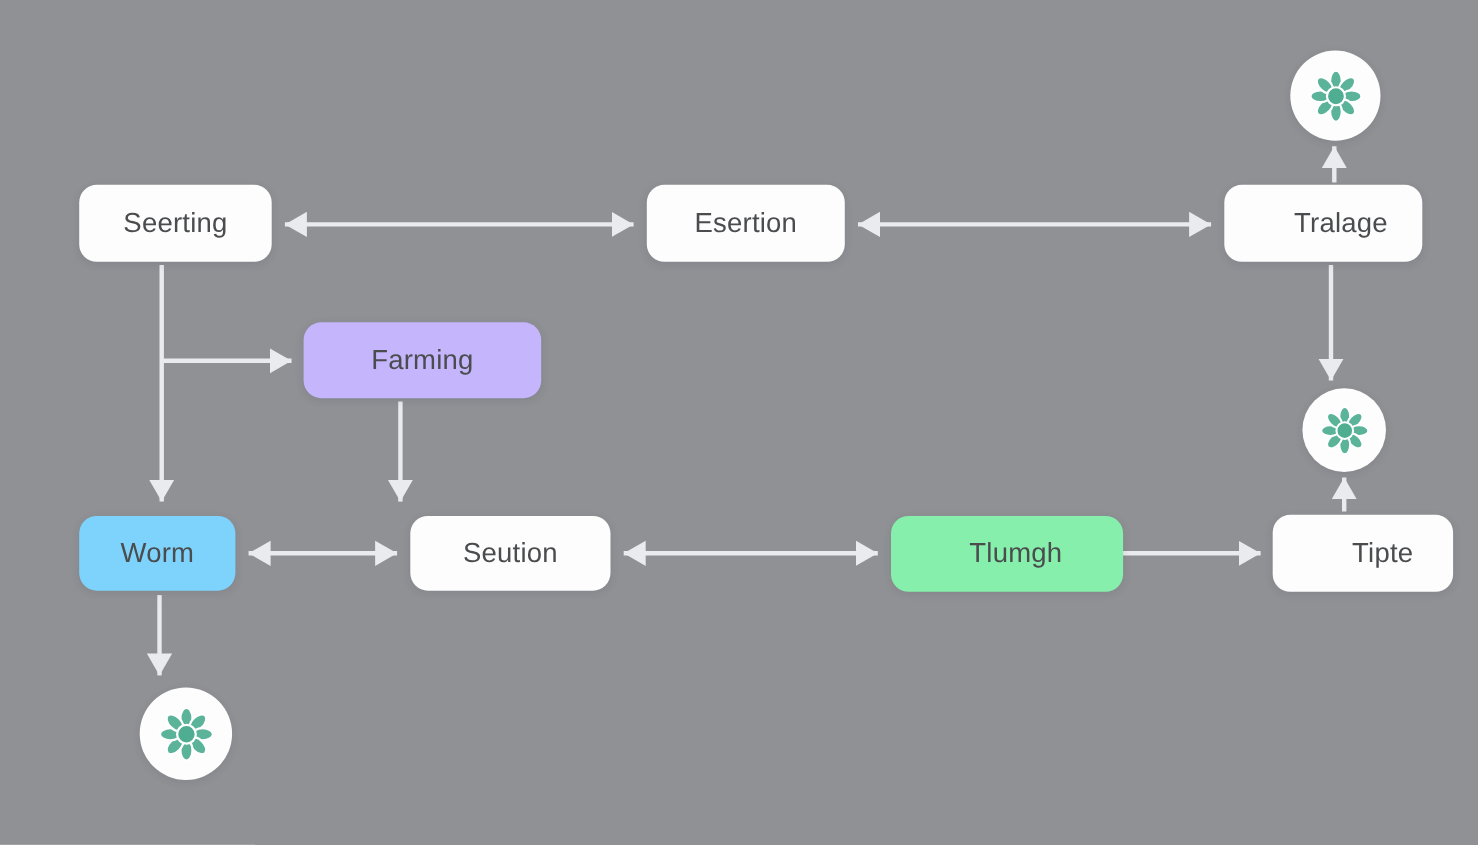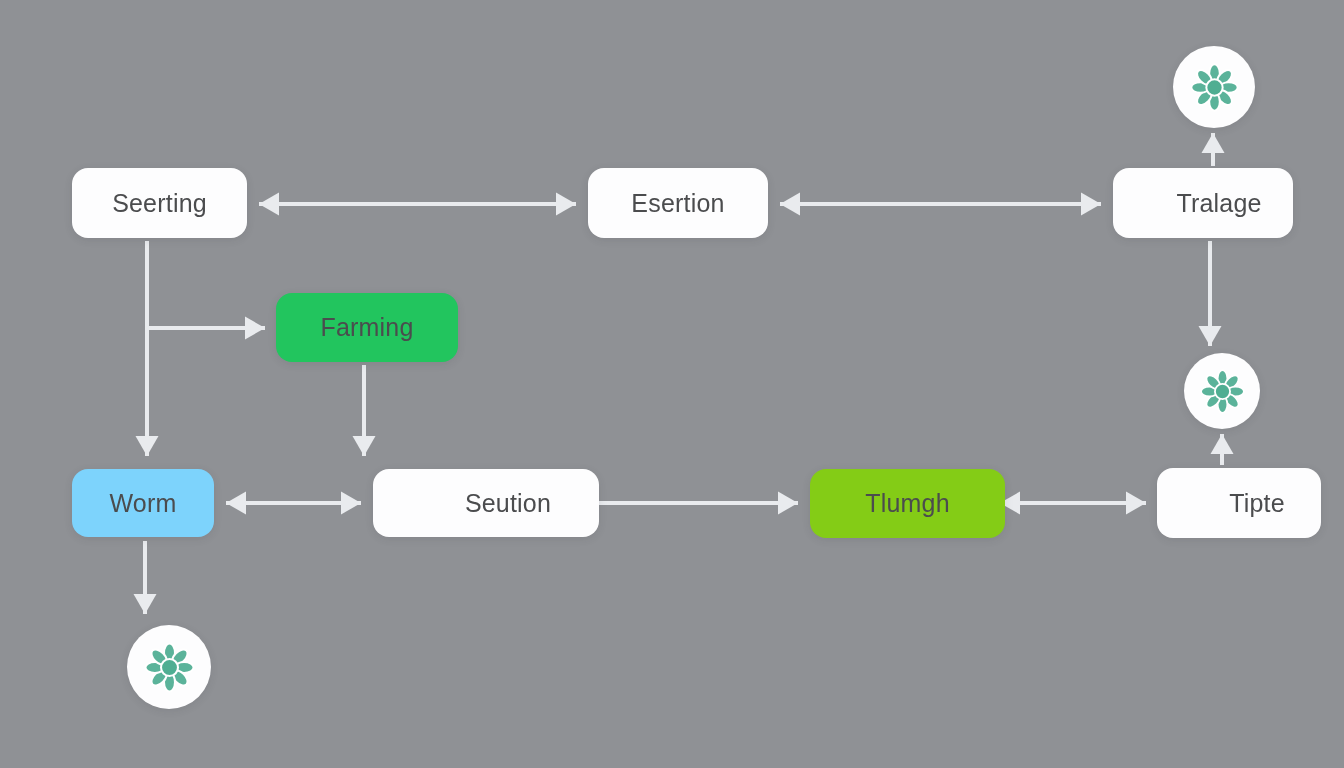--- a/index.html
+++ b/index.html
@@ -76,30 +76,30 @@
 
   <div class="node" style="background: rgb(253, 253, 254); left: 588px; top: 168px; width: 180px; height: 70px;">
     <span class="label" style="color: rgb(75, 76, 78);">Esertion</span>
   </div>
   <div class="node" style="background: rgb(253, 253, 254); left: 72px; top: 168px; width: 175px; height: 70px;">
     <span class="label" style="color: rgb(75, 76, 78);">Seerting</span>
   </div>
   <div class="node" style="background: rgb(253, 253, 254); left: 1113px; top: 168px; width: 180px; height: 70px;">
     <span class="label" style="color: rgb(75, 76, 78); margin-left: 32px;">Tralage</span>
   </div>
-  <div class="node" style="background: #22c55e; left: 276px; top: 293px; width: 182px; height: 69px;">
+  <div class="node" style="background: #c4b5fd; left: 276px; top: 293px; width: 216px; height: 69px;">
     <span class="label" style="color: rgb(75, 76, 78);">Farming</span>
   </div>
   <div class="node" style="background: #7dd3fc; left: 72px; top: 469px; width: 142px; height: 68px; justify-content: center;">
     <span class="label" style="color: rgb(75, 76, 78);">Worm</span>
   </div>
-  <div class="node" style="background: rgb(253, 253, 254); left: 373px; top: 469px; width: 182px; height: 68px; padding-left: 44px;">
+  <div class="node" style="background: rgb(253, 253, 254); left: 373px; top: 469px; width: 182px; height: 68px;">
     <span class="label" style="color: rgb(75, 76, 78);">Seution</span>
   </div>
-  <div class="node" style="background: #84cc16; left: 810px; top: 469px; width: 195px; height: 69px;">
+  <div class="node" style="background: #86efac; left: 810px; top: 469px; width: 195px; height: 69px; padding-left: 16px;">
     <span class="label" style="color: rgb(75, 76, 78);">Tlumgh</span>
   </div>
   <div class="node" style="background: rgb(253, 253, 254); left: 1157px; top: 468px; width: 128px; height: 70px; padding-left: 36px;">
     <span class="label" style="color: rgb(75, 76, 78);">Tipte</span>
   </div>
 
   <div class="icon-circle" style="left: 1173px; top: 46px; width: 82px; height: 82px;">
     <svg class="flower" viewBox="0 0 48 48" width="53" height="53">
         <ellipse cx="24" cy="11.2" rx="4.8" ry="8.2" transform="rotate(0 24 24)" fill="#5bb39a" stroke="#ffffff" stroke-width="1.8"></ellipse>
         <ellipse cx="24" cy="11.2" rx="4.8" ry="8.2" transform="rotate(45 24 24)" fill="#5bb39a" stroke="#ffffff" stroke-width="1.8"></ellipse>

